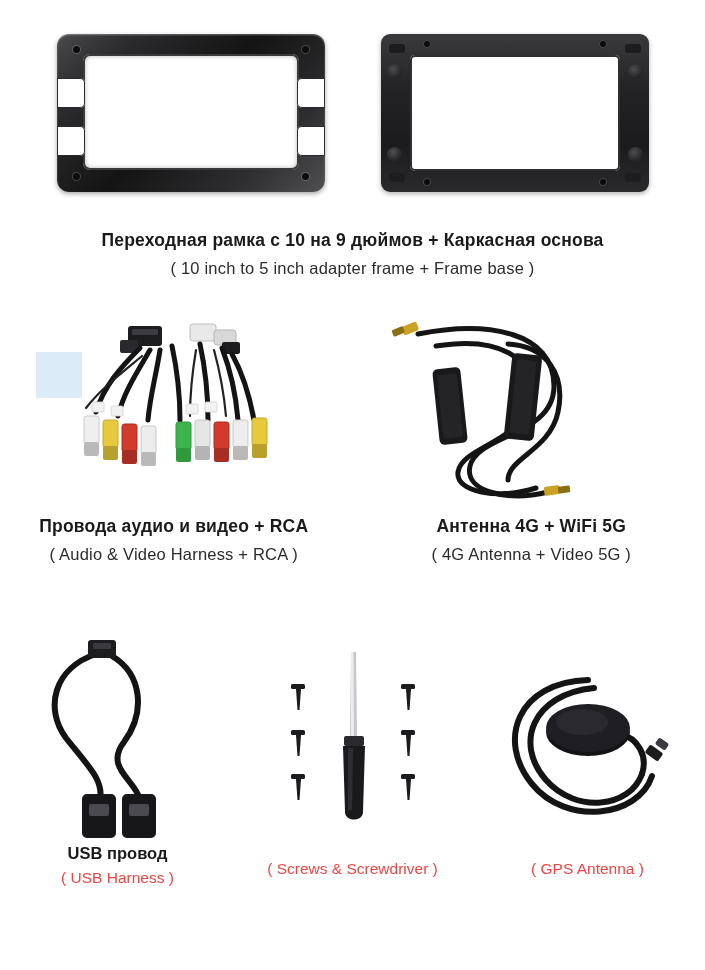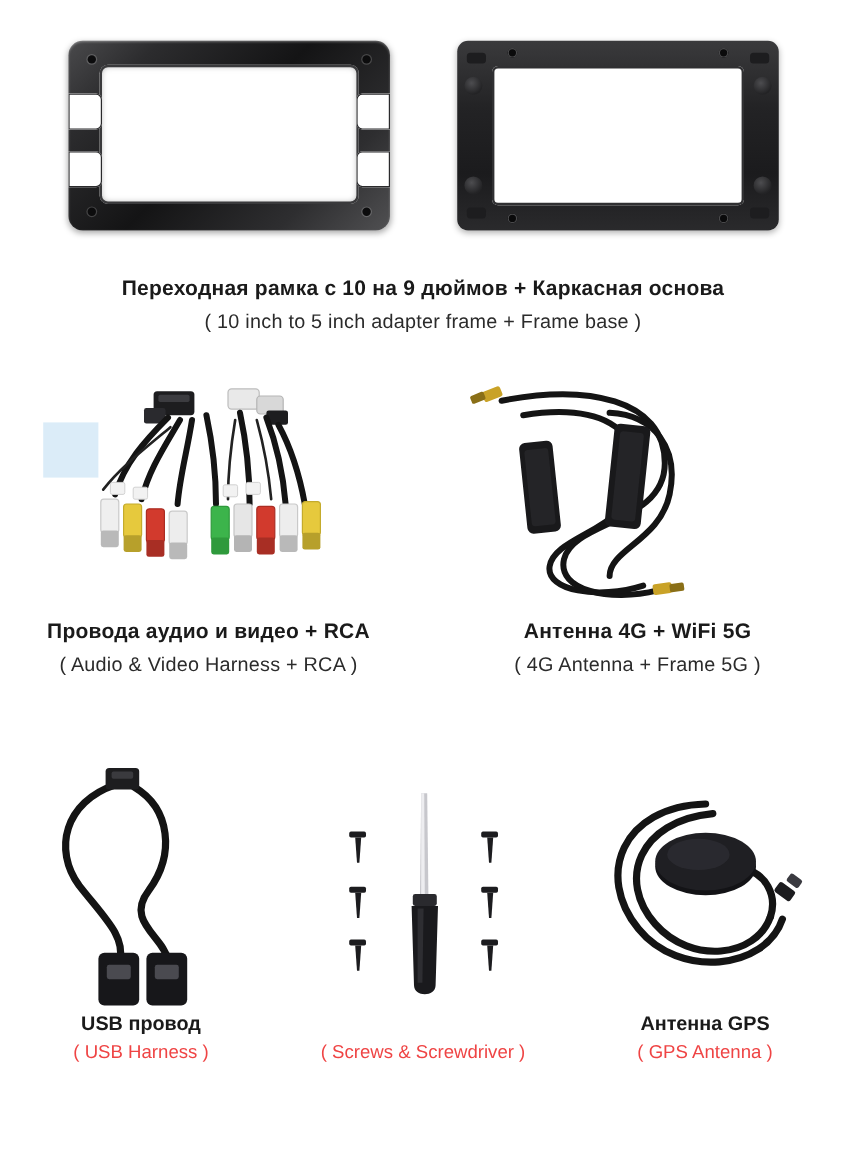--- a/index.html
+++ b/index.html
@@ -146,21 +146,21 @@
   .harness-wrap { position: absolute; left: 0; top: 0; width: 352px; height: 200px; }
 
   
   .ant-wrap { position: absolute; left: 0; top: 0; width: 352px; height: 200px; }
 
   
   .sec3 { height: 310px; padding-top: 14px; }
   .sec3-row {
     display: flex;
     justify-content: center;
-    align-items: flex-end;
+    align-items: center;
   }
   .sec3-cell { width: 235px; }
   .art-box-3 { height: 210px; position: relative; }
 
   .cap-small-ru {
     text-align: center;
     font-size: 16.5px;
     font-weight: bold;
     color: #1a1a1a;
   }
@@ -302,21 +302,21 @@
 
             <g>
               <rect x="78" y="52" width="28" height="76" rx="5" transform="rotate(-6 92 90)" fill="#19191b"></rect>
               <rect x="82" y="58" width="20" height="64" rx="3" transform="rotate(-6 92 90)" fill="#242427"></rect>
               <rect x="150" y="38" width="30" height="86" rx="5" transform="rotate(6 165 81)" fill="#19191b"></rect>
               <rect x="155" y="44" width="20" height="74" rx="3" transform="rotate(6 165 81)" fill="#242427"></rect>
             </g>
           </svg>
         </div>
         <div class="caption-ru">Антенна 4G + WiFi 5G</div>
-        <div class="caption-en">( 4G Antenna + Frame 5G )</div>
+        <div class="caption-en">( 4G Antenna + Video 5G )</div>
       </div>
     </div>
   </div>
 
   <div class="section sec3">
     <div class="sec3-row">
 
       <div class="sec3-cell">
         <div class="art-box-3">
           <svg viewBox="0 0 235 210" width="235" height="210" aria-hidden="true">
@@ -384,19 +384,18 @@
             <g>
               <ellipse cx="118" cy="88" rx="42" ry="24" fill="#131316"></ellipse>
               <ellipse cx="118" cy="84" rx="42" ry="24" fill="#1f1f23"></ellipse>
               <ellipse cx="112" cy="78" rx="26" ry="13" fill="#2c2c31" opacity="0.85"></ellipse>
             </g>
 
             <rect x="176" y="104" width="16" height="10" rx="2" transform="rotate(36 184 109)" fill="#1c1c1f"></rect>
             <rect x="186" y="96" width="12" height="8" rx="2" transform="rotate(36 192 100)" fill="#3a3a40"></rect>
           </svg>
         </div>
-        <div class="cap-small-ru">Антенна GPS</div>
         <div class="cap-small-en">( GPS Antenna )</div>
       </div>
     </div>
   </div>
 
 </div>
 
 </body></html>

